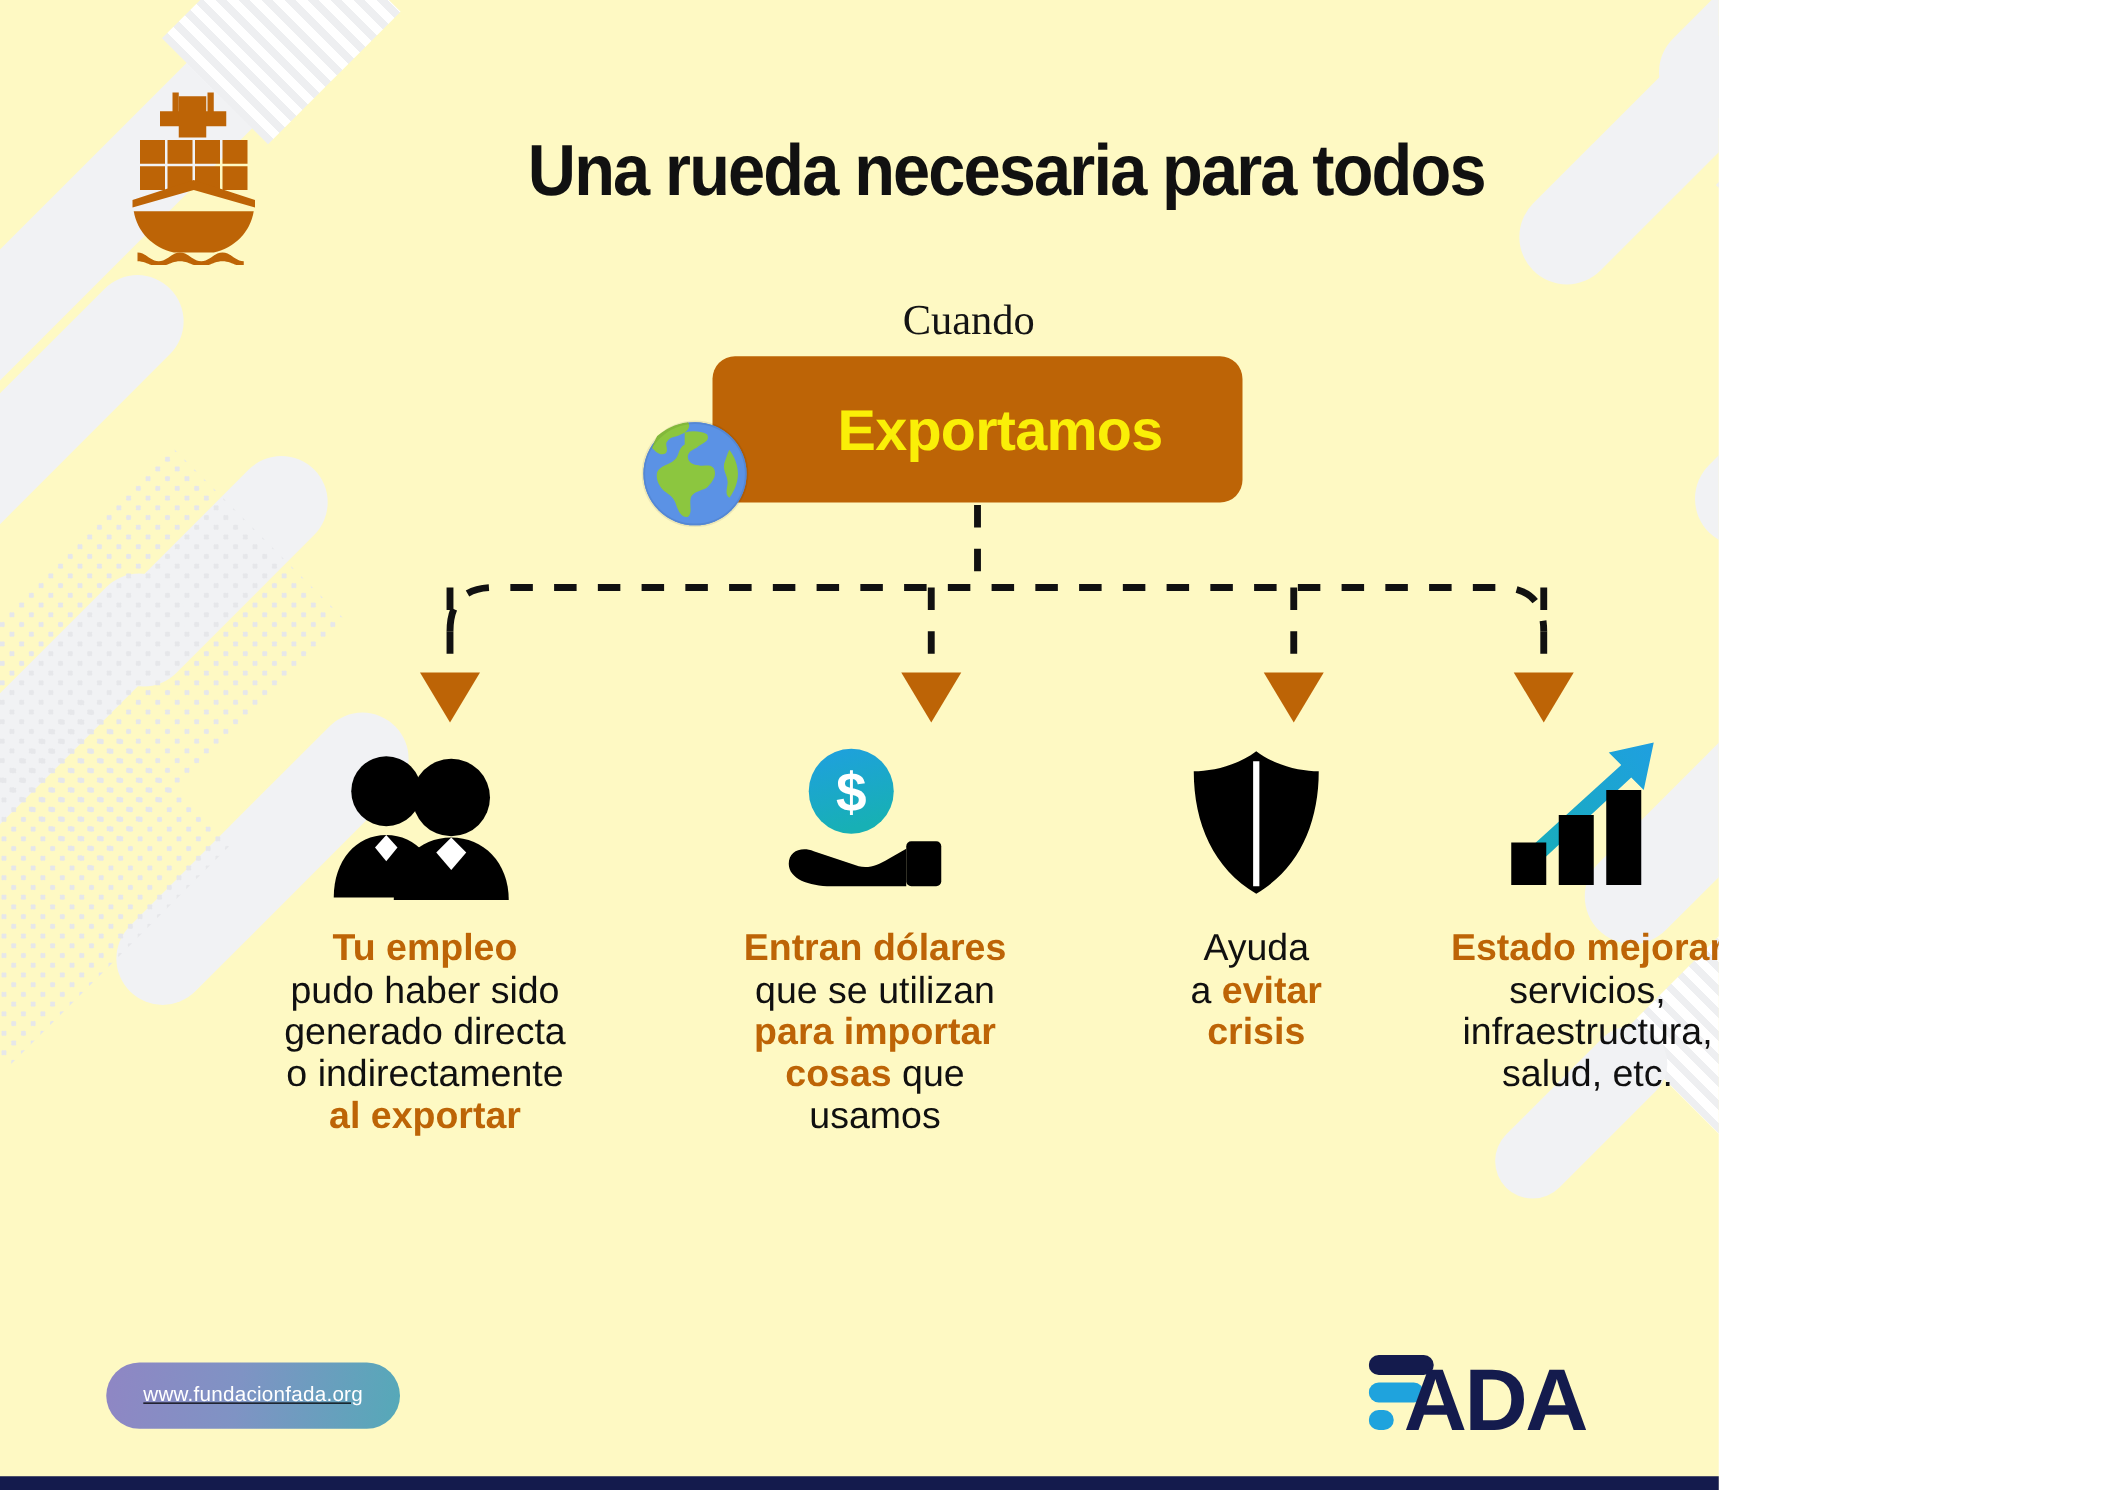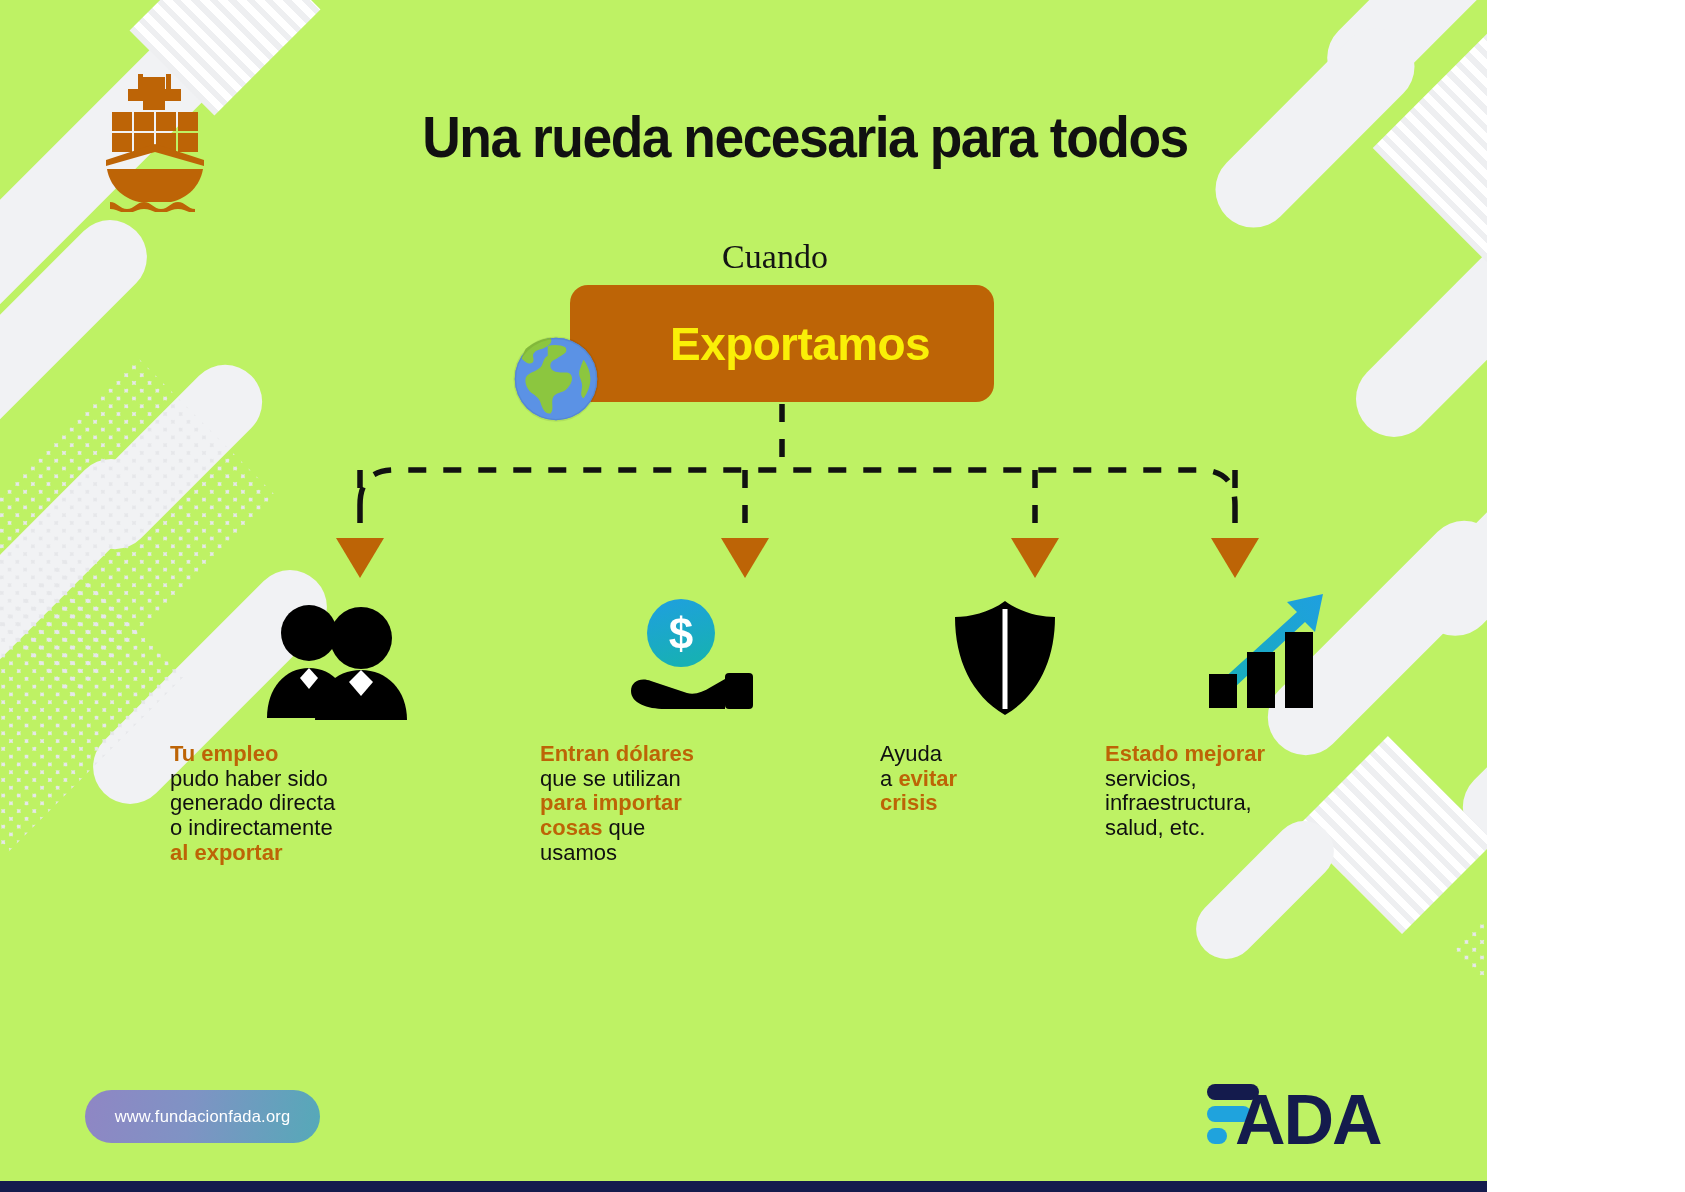--- a/index.html
+++ b/index.html
@@ -4,22 +4,22 @@
 <style>
   * { box-sizing: border-box; margin: 0; padding: 0; }
   html, body {
     width: 1685px; height: 1192px;
     background: #ffffff;
     font-family: "Liberation Sans", sans-serif;
     overflow: hidden;
   }
   #canvas {
     position: relative;
-    width: 1487px; height: 1192px;
-    background: #bef264;
+    width: 1375px; height: 1192px;
+    background: #fef9c3;
     overflow: hidden;
   }
 
   
   .bg-layer { position: absolute; inset: 0; pointer-events: none; z-index: 0; }
   .deco-bar {
     position: absolute;
     background: #f1f2f4;
     border-radius: 40px;
     transform: rotate(-45deg);
@@ -85,38 +85,40 @@
   }
 
   
   .connectors { position: absolute; left: 0; top: 0; width: 1685px; height: 1192px; z-index: 2; }
 
   
   .col { position: absolute; top: 590px; z-index: 3; }
   .col-icon { height: 130px; display: flex; align-items: flex-end; justify-content: center; }
   .col-text {
     margin-top: 22px;
-    font-size: 22px;
+    text-align: center;
+    font-size: 30px;
     line-height: 1.12;
     color: #101010;
   }
   .col-text b { color: #bd6406; font-weight: 800; }
   .col1 { left: 170px; width: 340px; }
   .col2 { left: 540px; width: 320px; }
   .col3 { left: 880px; width: 250px; }
   .col4 { left: 1105px; width: 330px; }
 
   
   .url-pill {
     position: absolute; left: 85px; top: 1090px;
     width: 235px; height: 53px;
     border-radius: 30px;
     background: linear-gradient(100deg, #8f86c4 0%, #7f93c4 45%, #55a9b8 100%);
     display: flex; align-items: center; justify-content: center;
     z-index: 4;
+    text-decoration: underline;
   }
   .url-pill span { color: #ffffff; font-size: 16.5px; letter-spacing: 0.2px; }
   .fada-logo { position: absolute; right: 66px; top: 1082px; width: 214px; height: 70px; z-index: 4; }
 </style>
 </head>
 <body>
 
 <div id="canvas">
 
   <div class="bg-layer">

